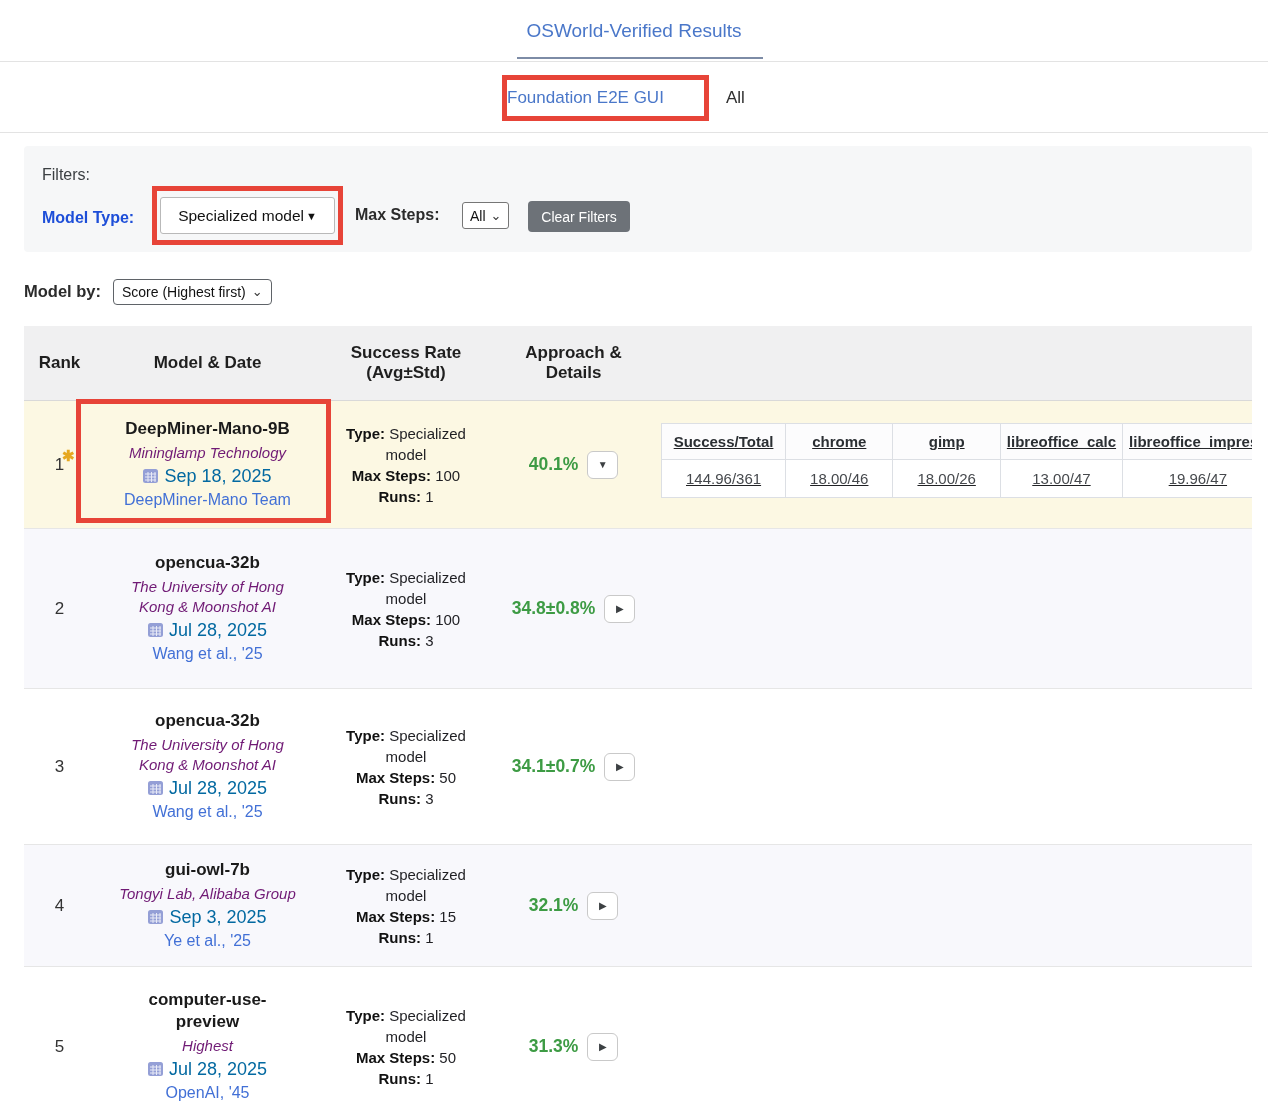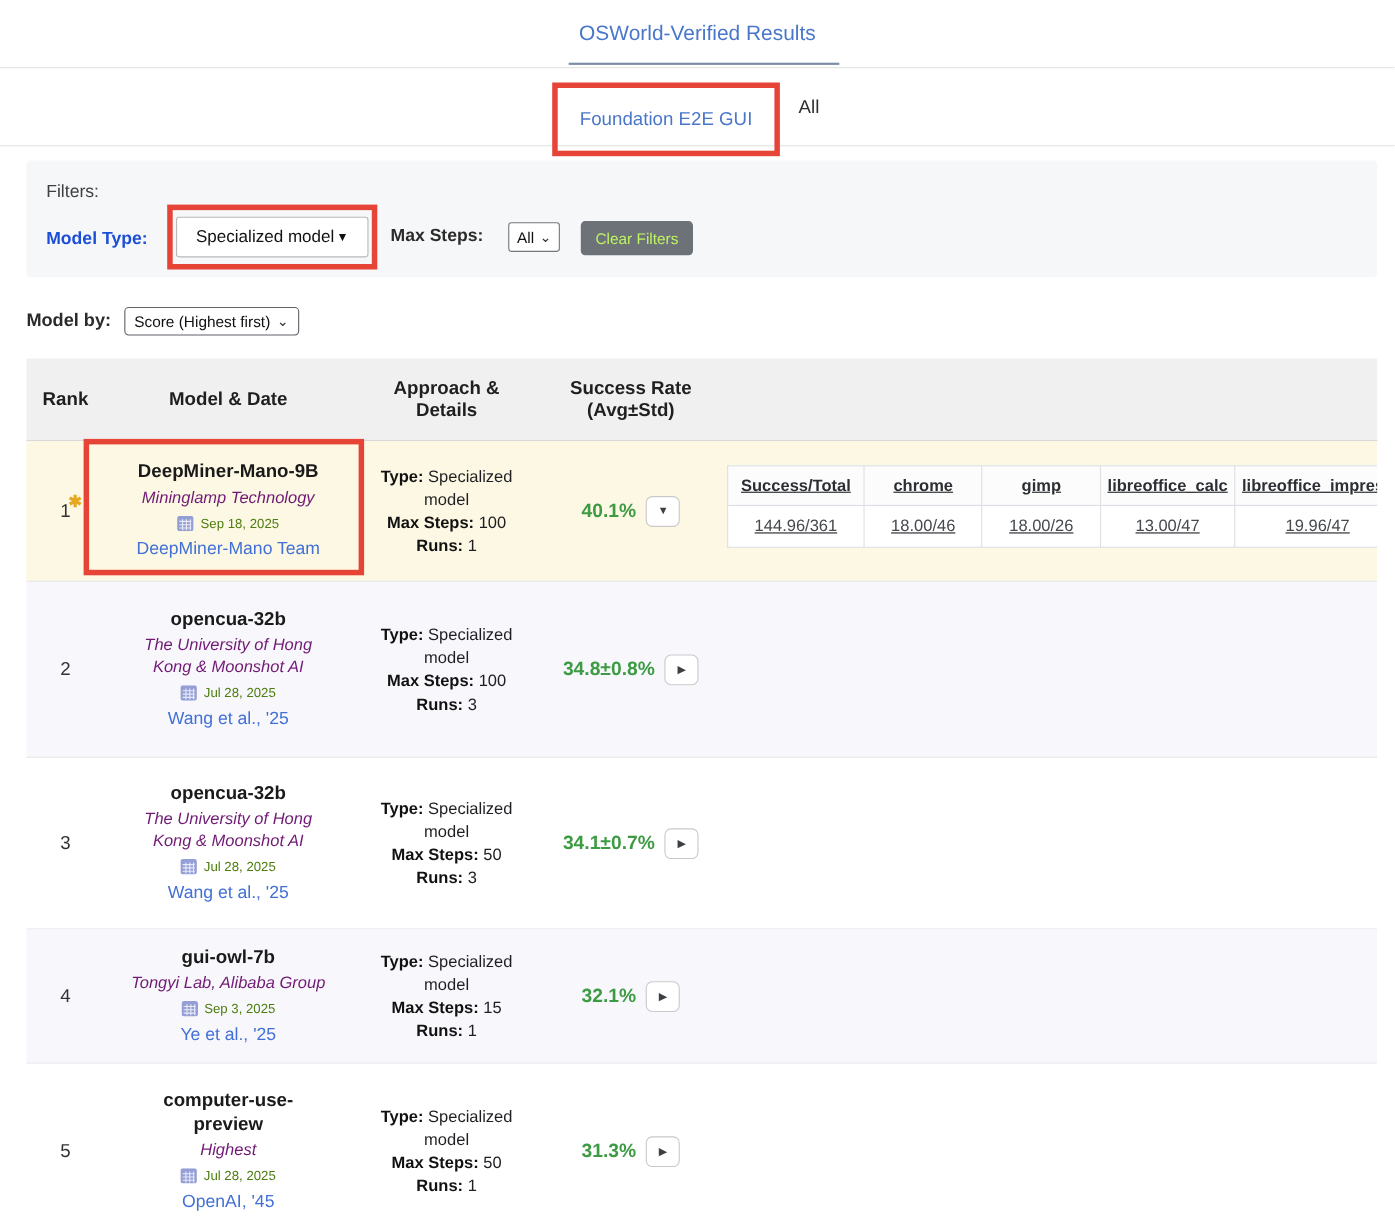--- a/index.html
+++ b/index.html
@@ -8,22 +8,22 @@
 
   
   .titlebar { position:relative; height:62px; border-bottom:1px solid #e3e3e3;
     display:flex; align-items:center; justify-content:center; }
   .title-tab { color:#4a77c9; font-size:19px; }
   .title-underline { position:absolute; left:517px; bottom:2px; width:246px; height:2px;
     background:#7d8ca6; }
 
   
   .tabsbar { position:relative; height:71px; border-bottom:1px solid #e3e3e3; }
-  .foundation-box { position:absolute; left:502px; top:13px; width:207px; height:67px;
-    border:5px solid #e74438; display:flex; align-items:center; justify-content:center; }
+  .foundation-box { position:absolute; left:502px; top:13px; width:207px; height:46px;
+    border:5px solid #e74438; display:flex; align-items:center; }
   .tab-foundation { color:#4a77c9; font-size:17px; cursor:pointer; }
   .tab-all { position:absolute; left:726px; top:0; height:71px; display:flex;
     align-items:center; font-size:17px; color:#2f2f2f; cursor:pointer; }
 
   
   .filters { position:relative; margin:13px 16px 0 24px; height:106px;
     background:#f6f7f8; border-radius:4px; }
   .filters-heading { position:absolute; left:18px; top:20px; font-size:16px; color:#3c4043;text-align:right; }
   .mt-label { position:absolute; left:18px; top:63px; font-size:16px; font-weight:bold; color:#1d4ed8; }
   .mt-redbox { position:absolute; left:128px; top:40px; width:191px; height:59px;
@@ -31,21 +31,21 @@
   .mt-dropdown { width:175px; height:37px; background:#fff; border:1px solid #b9b9b9;
     border-radius:3px; display:flex; align-items:center; justify-content:center;
     font-size:15.5px; color:#111; cursor:pointer; gap:2px; }
   .mt-caret { font-size:11px; color:#111; }
   .ms-label { position:absolute; left:331px; top:60px; font-size:16px; font-weight:bold; color:#2b2b2b; }
   .ms-select { position:absolute; left:438px; top:56px; height:27px; padding:0 7px;
     background:#fff; border:1px solid #767676; border-radius:3px; display:flex;
     align-items:center; gap:5px; font-size:14px; color:#111; cursor:pointer; }
   .chev { font-size:13px; color:#333; line-height:10px; }
   .clear-btn { position:absolute; left:504px; top:55px; width:102px; height:31px;
-    background:#6d7278; color:#bef264; border:none; border-radius:4px; font-size:14px;
+    background:#6d7278; color:#ffffff; border:none; border-radius:4px; font-size:14px;
     font-family:"Liberation Sans",sans-serif; cursor:pointer; }
 
   
   .sort-row { margin:26px 0 0 24px; display:flex; align-items:center; gap:12px; height:27px; }
   .sort-label { font-size:16.5px; font-weight:bold; color:#2b2b2b; }
   .sort-select { height:26px; padding:0 8px; background:#fff; border:1px solid #5f6368;
     border-radius:4px; display:flex; align-items:center; gap:6px; font-size:14px;
     color:#111; cursor:pointer; }
 
   
@@ -65,21 +65,21 @@
   .r4 { min-height:122px; } .r5 { min-height:160px; }
 
   .cell { display:flex; flex-direction:column; align-items:center; justify-content:center; }
   .rank-cell { position:relative; font-size:17px; color:#333; }
   .star { position:absolute; left:38px; top:46px; color:#e6a820; font-size:15px; font-weight:bold; }
 
   .model-cell { gap:3px; text-align:center; }
   .mname { font-size:17px; font-weight:bold; color:#1a1a1a; line-height:22px; }
   .mname.narrow { max-width:125px; }
   .morg { font-size:15px; font-style:italic; color:#701a75; line-height:20px; max-width:185px; }
-  .mdate { font-size:12px; color:#4d7c0f; display:flex; align-items:center; gap:6px; line-height:20px; }
+  .mdate { font-size:18px; color:#0369a1; display:flex; align-items:center; gap:6px; line-height:20px; }
   .mlink { font-size:16px; color:#4270d6; text-decoration:none; line-height:22px; cursor:pointer; }
 
   .approach-cell { font-size:15px; color:#1f1f23; text-align:center; line-height:21px; }
   .aline { width:142px; }
   .aline b { color:#111; }
 
   .score-cell { flex-direction:row; gap:9px; }
   .score { font-size:17.5px; font-weight:bold; color:#3d9b44; }
   .expand-btn { width:31px; height:28px; background:#fff; border:1px solid #c9c9c9;
     border-radius:6px; display:flex; align-items:center; justify-content:center;
@@ -140,24 +140,24 @@
     <span class="chev">⌄</span>
   </div>
 </div>
 
 <div class="lb-table">
 
   <div class="thead">
     <div class="th">Rank</div>
     <div class="th">Model &amp; Date</div>
     <div class="th">
+        <span class="th-inner-s">Success Rate (Avg±Std)</span>
+      </div>
+    <div class="th">
         <span class="th-inner-a">Approach &amp; Details</span>
-      </div>
-    <div class="th">
-        <span class="th-inner-s">Success Rate (Avg±Std)</span>
       </div>
     <div class="th"></div>
   </div>
 
   <div class="trow r1 row-highlight">
     <div class="model-annotation"></div>
     <div class="cell rank-cell">
       <span>1</span>
       <span class="star">✱</span>
     </div>

